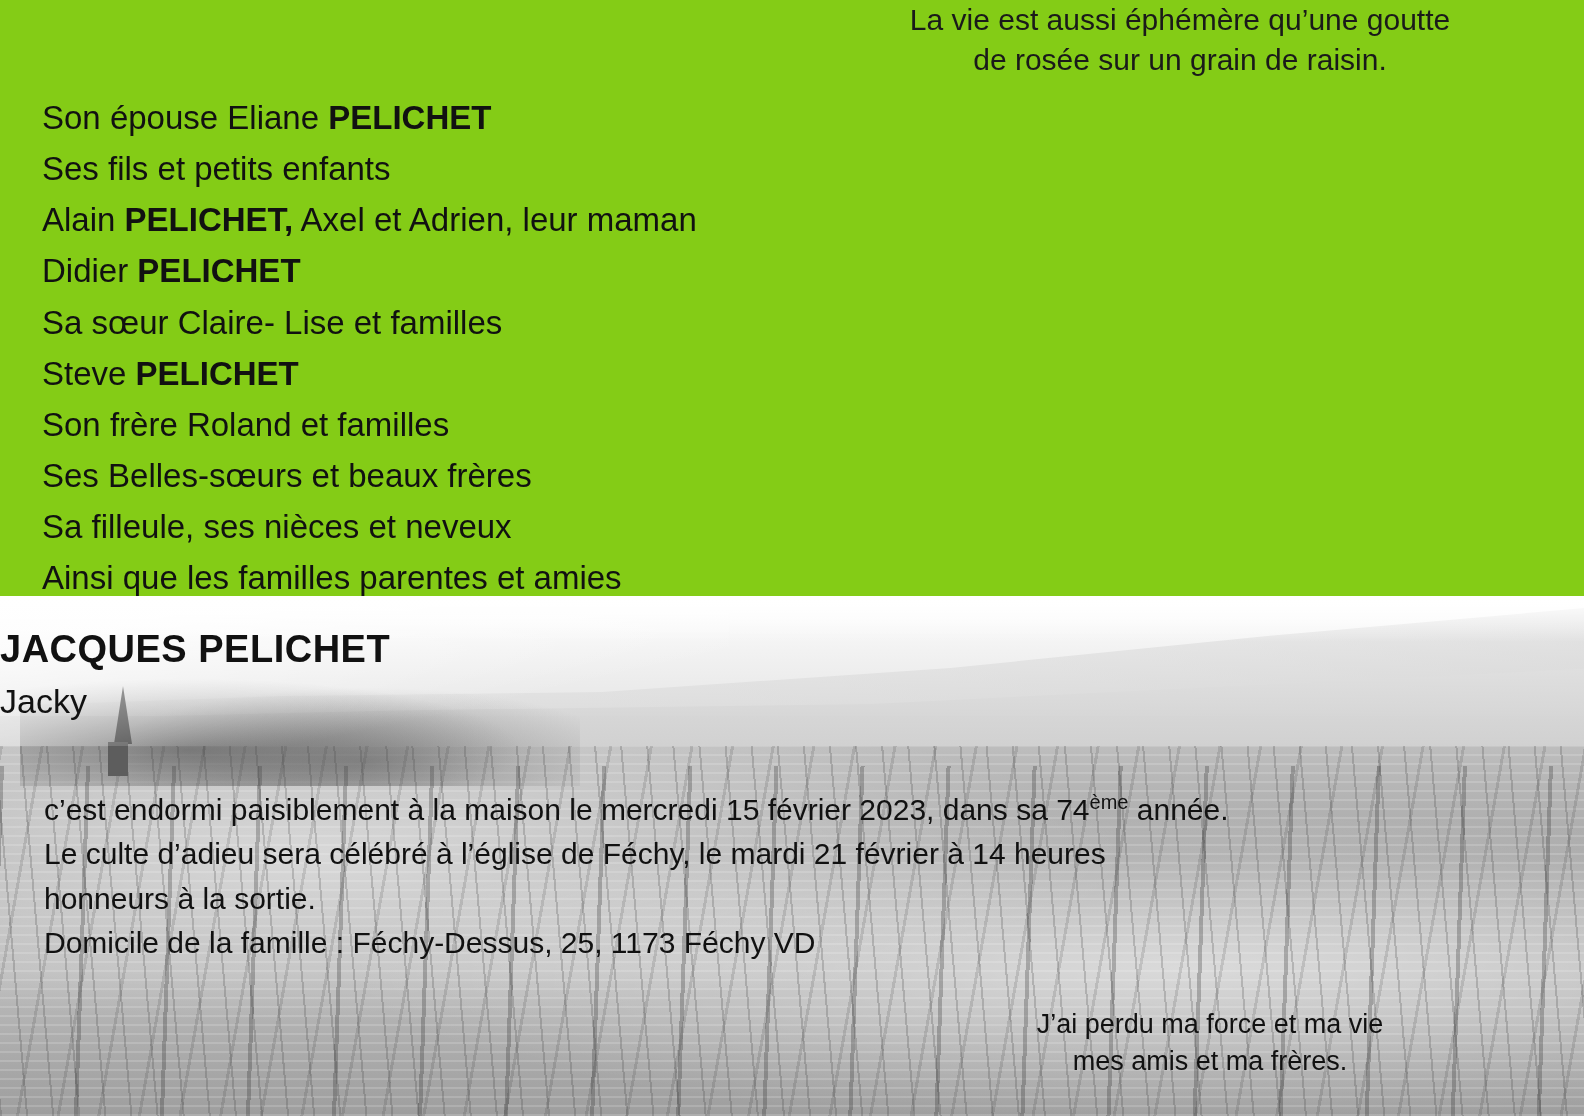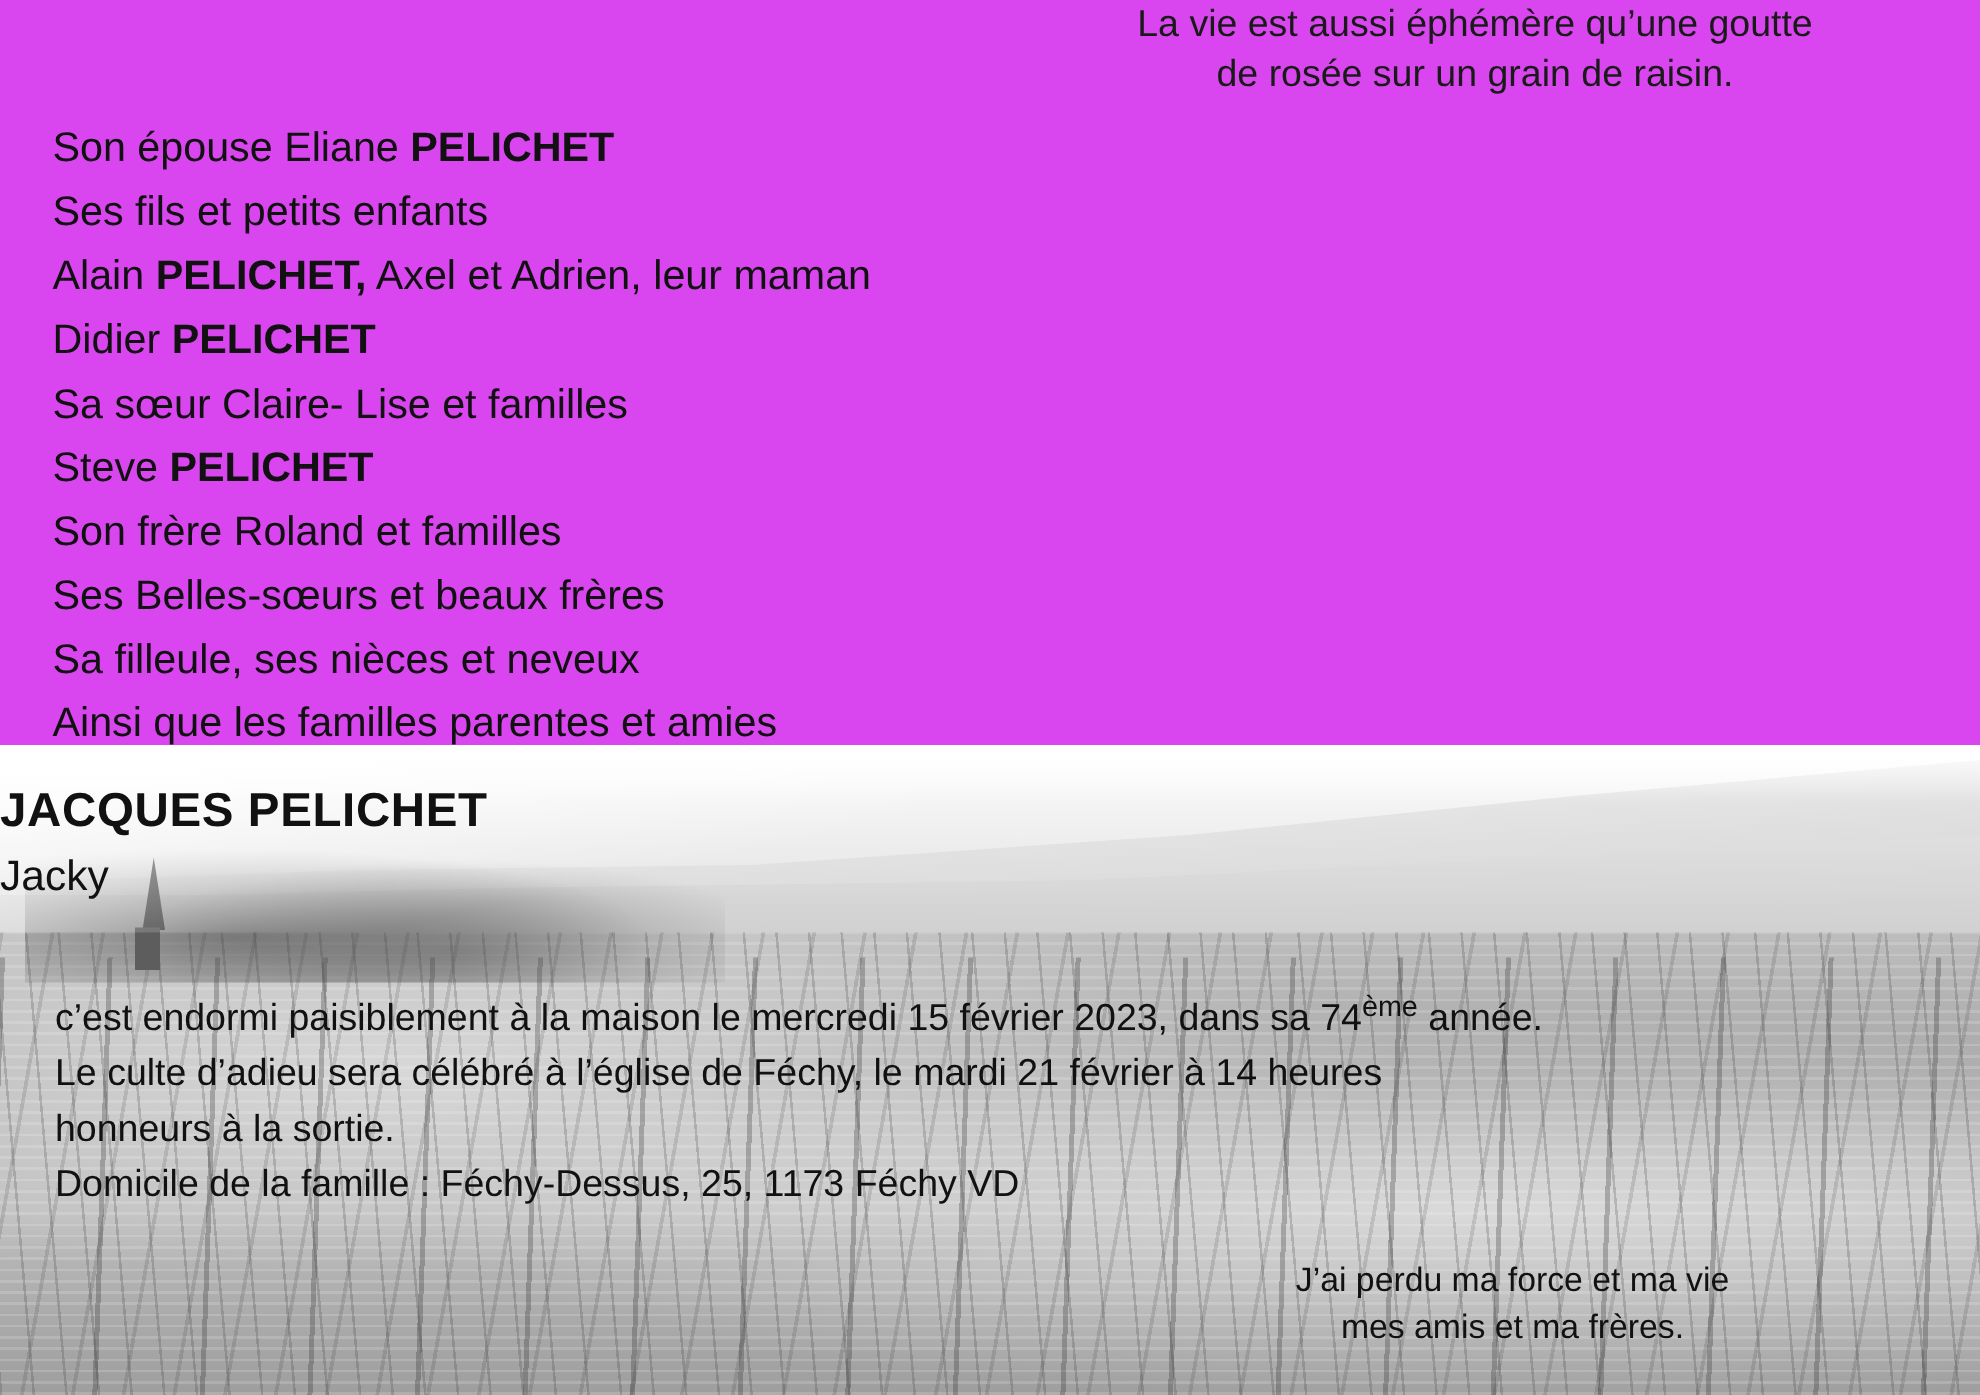--- a/index.html
+++ b/index.html
@@ -9,21 +9,21 @@
   }
   body {
     font-family: "Liberation Sans", sans-serif;
     color: #1a1a1a;
   }
   #page {
     position: relative;
     width: 1584px;
     height: 1116px;
     overflow: hidden;
-    background: #d946ef;
+    background: #84cc16;
   }
 
   
   .photo {
     position: absolute;
     left: 0;
     top: 596px;
     width: 1584px;
     height: 520px;
     overflow: hidden;
@@ -169,21 +169,21 @@
   .announcement {
     position: absolute;
     left: 44px;
     top: 788px;
     width: 1520px;
     font-size: 30px;
     line-height: 1.48;
     color: #111111;
   }
   .announcement sup {
-    font-size: 23px;
+    font-size: 20px;
     vertical-align: super;
   }
 
   .quote-bottom {
     position: absolute;
     left: 880px;
     top: 1006px;
     width: 660px;
     text-align: center;
     font-size: 27px;

